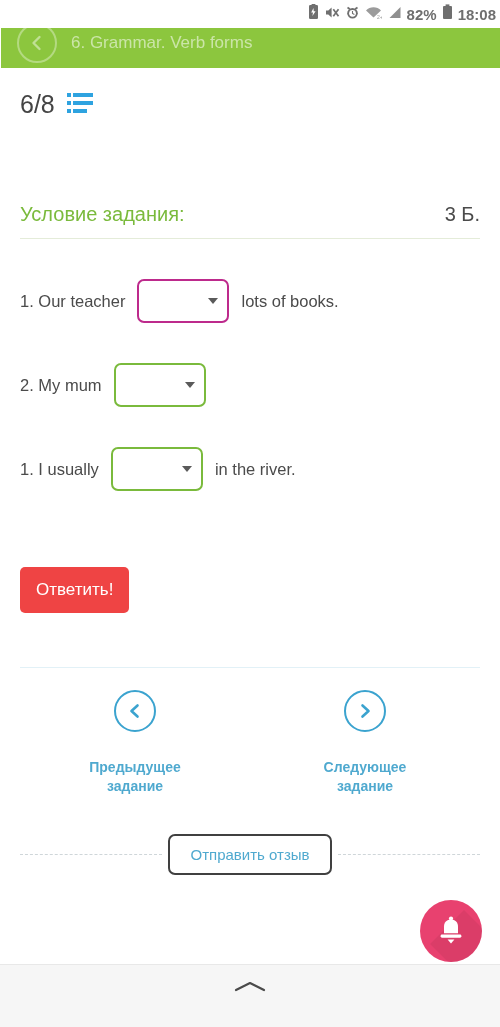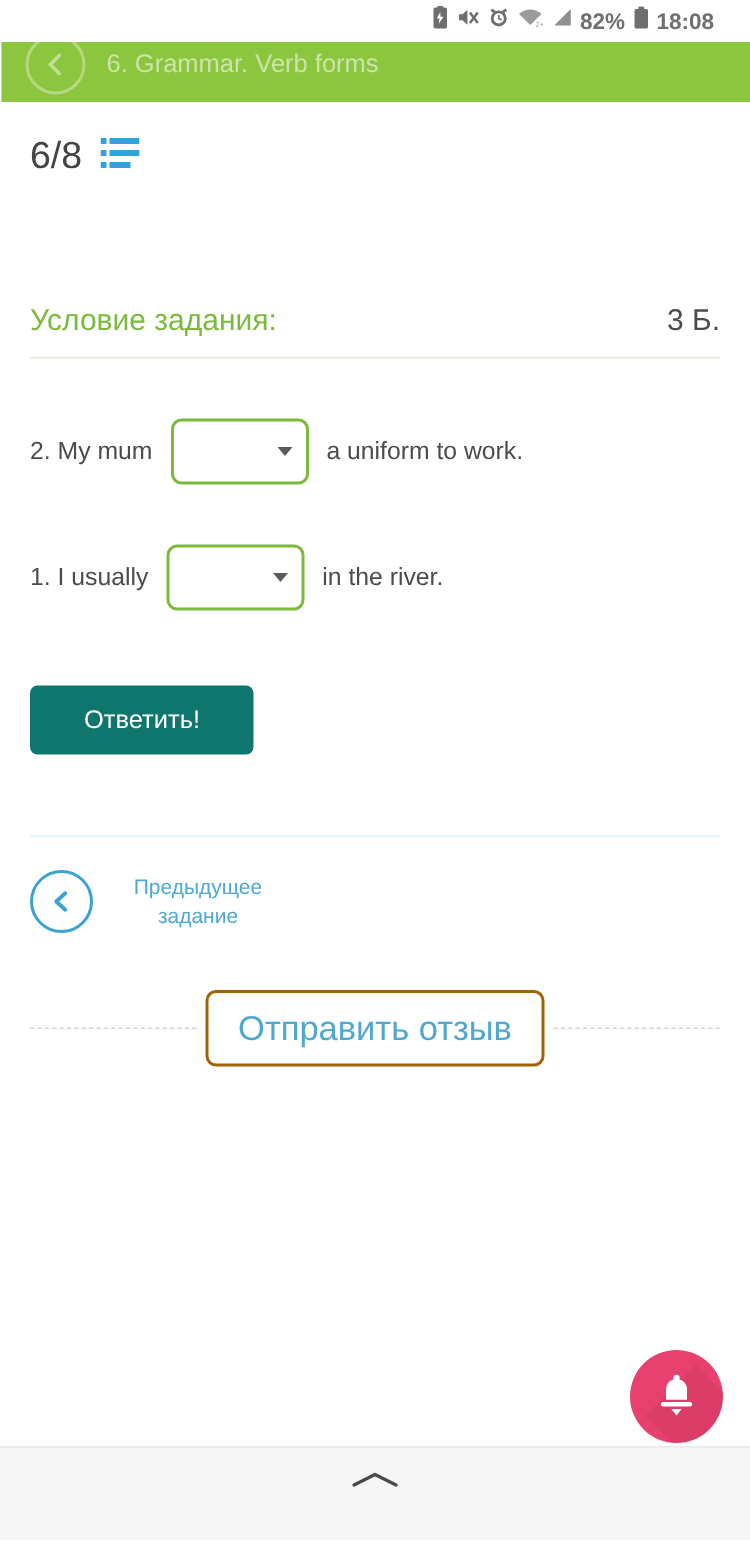--- a/index.html
+++ b/index.html
@@ -11,21 +11,21 @@
     position:relative;
   }
 
   
   .statusbar {
     height:28px;
     background:#ffffff;
     display:flex;
     align-items:center;
     justify-content:flex-end;
-    padding-right:24px;
+    padding-right:4px;
     gap:5px;
     position:relative;
     z-index:6;
     text-align:right;
   }
   .statusbar .sicon { display:block; }
   .statusbar .stext {
     font-size:15px;
     color:#6f6f6f;
     font-weight:bold;
@@ -141,51 +141,52 @@
   .dropdown.magenta { border-color:#bd2a8c; width:92px; }
   .dropdown .caret {
     width:0; height:0;
     border-left:5px solid transparent;
     border-right:5px solid transparent;
     border-top:6px solid #5a5a5a;
   }
 
   
   .answer-btn {
-    margin-top:50px;
+    margin-top:76px;
     display:inline-flex;
     align-items:center;
     justify-content:center;
     height:46px;
-    padding:0 36px;
+    padding:0 16px;
     border-radius:5px;
-    background:#0f766e;
+    background:#ef4444;
     color:#ffffff;
     font-size:17px;
     border:none;
     font-family:"Liberation Sans", sans-serif;
   }
 
   .sect-divider {
     margin-top:54px;
     height:1px;
     background:#e2f1f7;
   }
 
   
   .navrow {
     display:flex;
     margin-top:22px;
   }
   .navitem {
     flex:1;
     display:flex;
-    flex-direction:row;
-    align-items:center;
-    gap:15px;
+    flex-direction:column;
+    align-items:center;
+    gap:26px;
+    font-weight:bold;
   }
   .navcircle {
     width:42px; height:42px;
     border-radius:50%;
     border:2px solid #3ba3cf;
     display:flex; align-items:center; justify-content:center;
   }
   .navlabel {
     font-size:14px;
     color:#4fa9cf;
@@ -200,25 +201,25 @@
     align-items:center;
     margin-top:38px;
     gap:0;
   }
   .fbline {
     flex:1;
     height:0;
     border-top:1px dashed #cfd6d9;
   }
   .fbbtn {
-    border:2px solid #a16207;
+    border:2px solid #404040;
     border-radius:7px;
     background:#ffffff;
     color:#4fa9cf;
-    font-size:23px;
+    font-size:15px;
     padding:10px 20px;
     white-space:nowrap;
     font-family:"Liberation Sans", sans-serif;
     margin:0 6px;
   }
 
   
   .fab {
     position:absolute;
     right:18px;
@@ -328,28 +329,34 @@
   
   <div class="cond-row">
     <span class="cond-label">Условие задания:</span>
     <span class="cond-points">3 Б.</span>
   </div>
   <div class="cond-divider"></div>
 
   
 
   
+  <div class="qrow">
+    <span class="pre">1. Our teacher</span>
+    <span class="dropdown magenta">
+      <span class="caret"></span>
+    </span>
+    <span class="post">lots of books.</span>
+  </div>
 
   
   <div class="qrow">
     <span class="pre">2. My mum</span>
     <span class="dropdown">
       <span class="caret"></span>
     </span>
-    <span class="post">a uniform to work.</span>
   </div>
 
   
   <div class="qrow">
     <span class="pre">1. I usually</span>
     <span class="dropdown">
       <span class="caret"></span>
     </span>
     <span class="post">in the river.</span>
   </div>
@@ -362,20 +369,28 @@
   
   <div class="navrow">
     <div class="navitem">
       <span class="navcircle">
         <svg width="16" height="16" viewBox="0 0 16 16">
             <path d="M10.5 2.5 L4.5 8 L10.5 13.5" stroke="#3ba3cf" stroke-width="2.6" fill="none" stroke-linecap="round" stroke-linejoin="round"></path>
           </svg>
       </span>
       <span class="navlabel">Предыдущее задание</span>
     </div>
+    <div class="navitem">
+      <span class="navcircle">
+        <svg width="16" height="16" viewBox="0 0 16 16">
+            <path d="M5.5 2.5 L11.5 8 L5.5 13.5" stroke="#3ba3cf" stroke-width="2.6" fill="none" stroke-linecap="round" stroke-linejoin="round"></path>
+          </svg>
+      </span>
+      <span class="navlabel">Следующее задание</span>
+    </div>
   </div>
 
   
   <div class="fbrow">
     <span class="fbline"></span>
     <button class="fbbtn">Отправить отзыв</button>
     <span class="fbline"></span>
   </div>
 
 </div>

